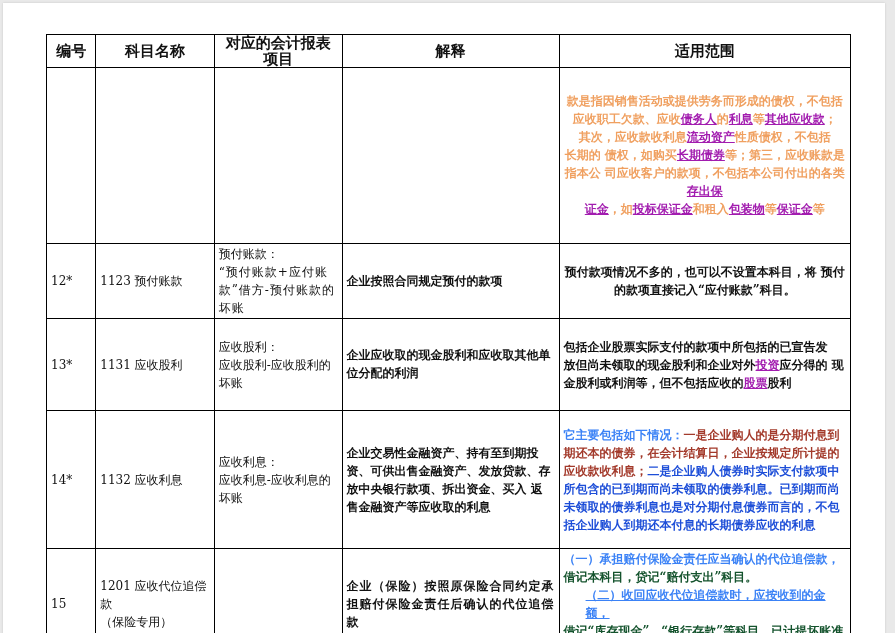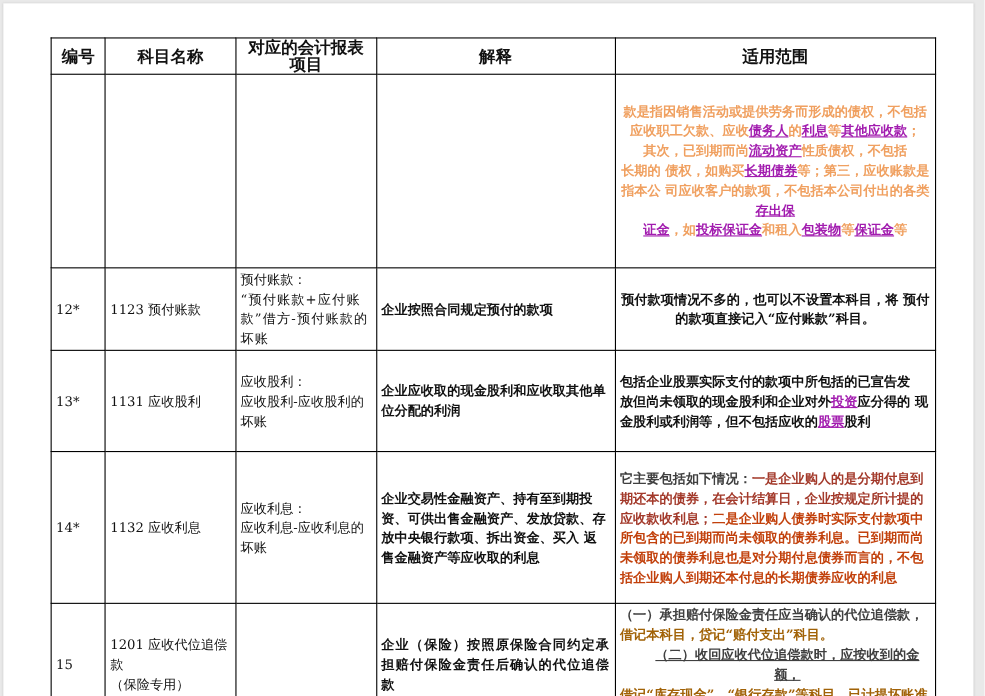--- a/index.html
+++ b/index.html
@@ -39,23 +39,23 @@
   .c-explain { width:207px; }
   .c-scope { width:278px; }
   td.top { vertical-align:top; }
   .report { font-size:12px; line-height:17px; }
   .explain { font-size:12.5px; line-height:19px; font-weight:bold; color:#222; }
   .scope { font-size:12.5px; line-height:19px; font-weight:bold; }
   .orange { color:#f0a060; }
   .u { color:#a21caf; text-decoration:underline; }
   .darkred { color:#a33a2b;text-align:center; }
   .teal { color:#2e6e8a; }
-  .brown { color:#c2410c; }
-  .black { color:#404040;text-align:center; }
-  .olive { color:#a16207; }
+  .brown { color:#1d4ed8; }
+  .black { color:#3b82f6; }
+  .olive { color:#14532d; }
   .red { color:#d8433f; }
   .indent { padding-left:22px; display:inline-block;text-decoration:underline; }
 </style>
 </head>
 <body>
 
 <div class="page">
   <table class="acct">
     <colgroup>
       <col class="c-no">
@@ -76,21 +76,21 @@
     <tbody>
 
       <tr style="height:176px;">
         <td></td>
         <td></td>
         <td></td>
         <td></td>
         <td class="top scope" style="padding-top:0;text-align:center;">
           <span class="orange">款是指因销售活动或提供劳务而形成的债权，不包括</span><br>
           <span class="orange">应收职工欠款、应收</span><span class="u">债务人</span><span class="orange">的</span><span class="u">利息</span><span class="orange">等</span><span class="u">其他应收款</span><span class="orange">；</span><br>
-          <span class="orange">其次，已到期而尚</span><span class="u">流动资产</span><span class="orange">性质债权，不包括</span><br>
+          <span class="orange">其次，应收款收利息</span><span class="u">流动资产</span><span class="orange">性质债权，不包括</span><br>
           <span class="orange">长期的 债权，如购买</span><span class="u">长期债券</span><span class="orange">等；第三，应收账款是指本公 司应收客户的款项，不包括本公司付出的各类</span><span class="u">存出保</span><br>
           <span class="u">证金</span><span class="orange">，如</span><span class="u">投标保证金</span><span class="orange">和租入</span><span class="u">包装物</span><span class="orange">等</span><span class="u">保证金</span><span class="orange">等</span>
         </td>
       </tr>
 
       <tr style="height:75px;">
         <td>12*</td>
         <td>1123 预付账款</td>
         <td class="report">
           <span>预付账款：</span><br>

